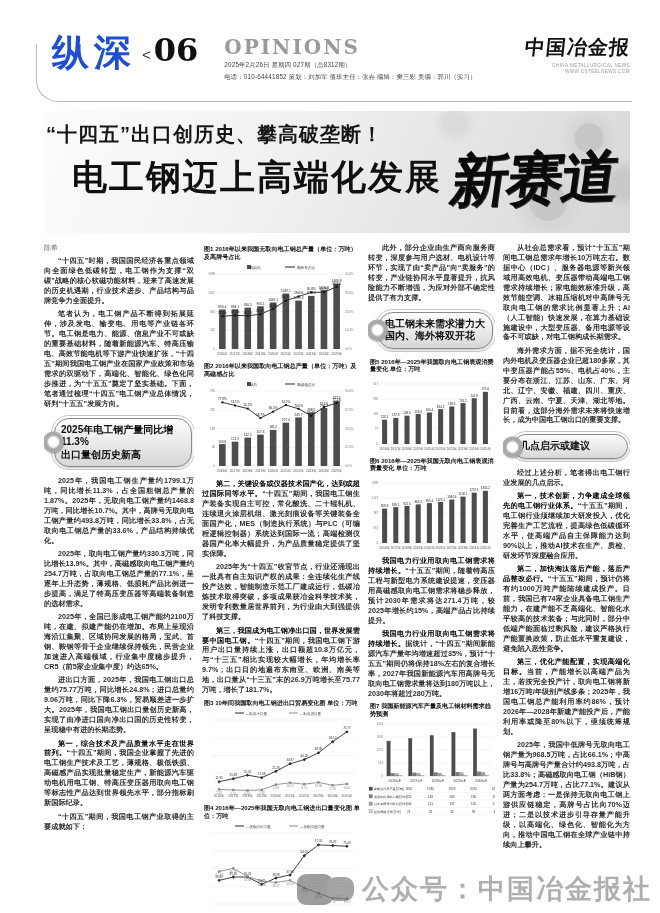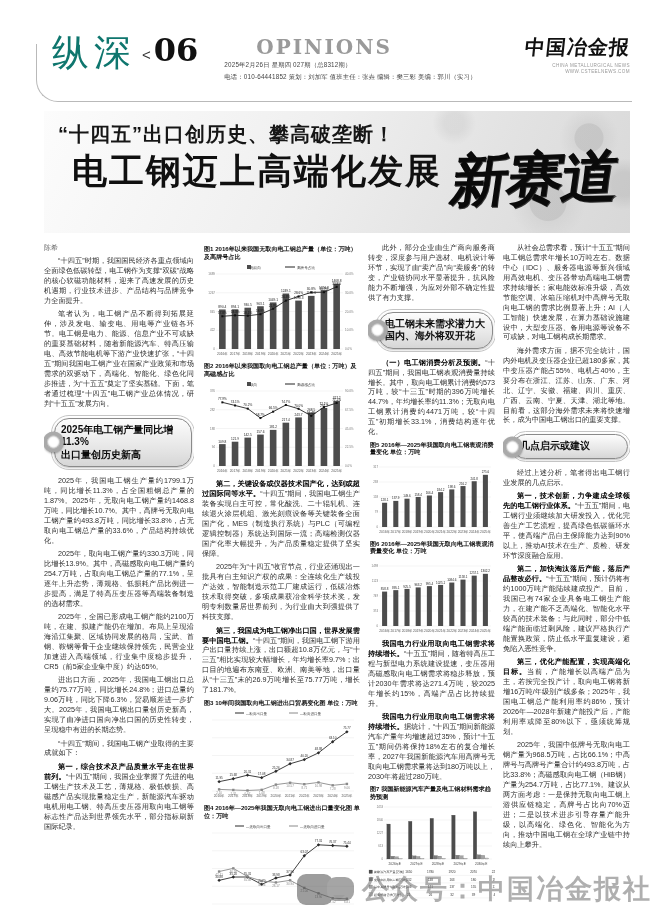--- a/index.html
+++ b/index.html
@@ -1,53 +1,53 @@
 <!DOCTYPE html>
 <html><head>
 <meta charset="utf-8">
 <style>
   html,body{margin:0;padding:0;}
   body{width:660px;height:913px;position:relative;background:#fff;overflow:hidden;
        font-family:"Liberation Sans","DejaVu Sans",sans-serif;color:#2b2b2b;}
   
   .header{position:absolute;top:34px;left:52px;right:30px;height:64px;display:flex;align-items:flex-start;}
-  .pagelabel{font-family:"DejaVu Serif",serif;font-size:37px;font-weight:400;letter-spacing:5px;color:#0f766e;line-height:1;}
+  .pagelabel{font-family:"DejaVu Serif",serif;font-size:37px;font-weight:700;letter-spacing:5px;color:#1d4ed8;line-height:1;}
   .pagenum-wrap{display:flex;align-items:flex-end;margin-left:6px;line-height:1;}
   .lt{font-size:15px;color:#333;margin-right:3px;margin-bottom:4px;}
   .pagenum{font-family:"DejaVu Serif",serif;font-size:32px;font-weight:900;color:#111;}
   .opinions-block{margin-left:26px;padding-top:2px;}
-  .opinions{font-family:"DejaVu Serif",serif;font-size:20px;font-weight:700;color:#9a9a9a;letter-spacing:2px;line-height:1.1;margin-left:32px;}
+  .opinions{font-family:"DejaVu Serif",serif;font-size:20px;font-weight:700;color:#9a9a9a;letter-spacing:2px;line-height:1.1;}
   .dateline,.staffline{font-size:6.3px;color:#444;margin-top:3px;letter-spacing:.2px;}
   .masthead{margin-left:auto;text-align:right;}
   .masthead-name{font-family:"DejaVu Serif",serif;font-size:20px;font-weight:900;color:#111;transform:skewX(-6deg);letter-spacing:1px;}
   .masthead-en{font-size:4.6px;color:#999;margin-top:2px;letter-spacing:.4px;}
   .masthead-web{font-size:4.6px;color:#999;margin-top:1px;letter-spacing:.4px;}
   
   .frame-line{position:absolute;left:36px;top:44px;right:28px;height:57px;
       border-left:1.5px solid #b9b9b9;border-bottom:1.5px solid #b9b9b9;border-bottom-left-radius:22px;}
   
   .banner{position:absolute;top:111px;left:44px;right:30px;height:122px;overflow:hidden;
     background:
       radial-gradient(circle at 93% 22%,rgba(0,0,0,.10) 14px,rgba(0,0,0,.04) 15px,transparent 30px),
       radial-gradient(circle at 86% 75%,rgba(0,0,0,.10) 18px,rgba(0,0,0,.04) 19px,transparent 38px),
       radial-gradient(circle at 99% 60%,rgba(0,0,0,.08) 12px,transparent 26px),
       radial-gradient(circle at 70% 10%,rgba(0,0,0,.05) 10px,transparent 22px),
       linear-gradient(115deg,#fcfcfc 0%,#efefef 45%,#e2e2e2 75%,#d8d8d8 100%);}
-  .kicker{font-size:20px;font-weight:900;color:#161616;margin:10px 0 0 14px;letter-spacing:1px;}
-  .mainline{display:flex;align-items:flex-start;margin:4px 0 0 28px;}
+  .kicker{font-size:20px;font-weight:900;color:#161616;margin:10px 0 0 2px;letter-spacing:1px;}
+  .mainline{display:flex;align-items:center;margin:4px 0 0 28px;}
   .main-title{font-size:35px;font-weight:900;color:#101010;letter-spacing:2px;line-height:1.1;}
   .callig{font-family:"DejaVu Serif",serif;font-size:57px;font-weight:900;color:#0a0a0a;
           transform:skewX(-10deg) rotate(-2deg);margin-left:10px;line-height:.9;letter-spacing:-2px;
           text-shadow:1px 1px 0 #333;}
   
   .columns{position:absolute;top:243px;left:44px;right:30px;bottom:6px;display:grid;
            grid-template-columns:150px 158px 127px 127px;column-gap:8px;}
   .column{overflow:hidden;position:relative;}
   .byline{font-size:7px;color:#666;margin:0 0 3px 0;}
-  .para{font-size:7.2px;line-height:1.38;text-align:justify;margin:0 0 3.5px 0;text-indent:14px;color:#2d2d2d;}
+  .para{font-size:7.2px;line-height:1.38;text-align:justify;margin:0 0 3.5px 0;text-indent:14px;color:#2d2d2d;font-weight:bold;}
   .para b{color:#000;}
   .pill{position:relative;margin:9px 2px 9px 10px;padding:5px 6px;border-radius:15px;text-align:left;
         border:1px solid #8a8a8a;outline:1px solid #c4c4c4;outline-offset:2.5px;
         background:linear-gradient(180deg,#fdfdfd,#e3e3e3 70%,#d6d6d6);
         box-shadow:0 1px 2px rgba(0,0,0,.25);}
   .pill .l1,.pill .l2{font-size:10px;font-weight:900;color:#0c0c0c;line-height:1.25;}
   .pill::before{content:"";position:absolute;left:-12px;top:50%;transform:translateY(-50%);
         width:13px;height:13px;border-radius:50%;background:#fff;border:4.5px solid #a9a9a9;
         box-shadow:inset 0 0 2px #555,0 1px 2px rgba(0,0,0,.3);}
   .figure{margin:2px 0 5px 0;}
@@ -96,22 +96,22 @@
       <p class="para">“十四五”时期，我国国民经济各重点领域向全面绿色低碳转型，电工钢作为支撑“双碳”战略的核心软磁功能材料，迎来了高速发展的历史机遇期，行业技术进步、产品结构与品牌竞争力全面提升。</p>
       <p class="para">笔者认为，电工钢产品不断得到拓展延伸，涉及发电、输变电、用电等产业链各环节。电工钢是电力、能源、信息产业不可或缺的重要基础材料，随着新能源汽车、特高压输电、高效节能电机等下游产业快速扩张，“十四五”期间我国电工钢产业在国家产业政策和市场需求的双驱动下，高端化、智能化、绿色化同步推进，为“十五五”奠定了坚实基础。下面，笔者通过梳理“十四五”电工钢产业总体情况，研判“十五五”发展方向。</p>
       <div class="pill">
         <div class="l1">2025年电工钢产量同比增11.3%</div>
         <div class="l2">出口量创历史新高</div>
       </div>
       <p class="para">2025年，我国电工钢生产量约1799.1万吨，同比增长11.3%，占全国粗钢总产量的1.87%。2025年，无取向电工钢产量约1468.8万吨，同比增长10.7%。其中，高牌号无取向电工钢产量约493.8万吨，同比增长33.8%，占无取向电工钢总产量的33.6%，产品结构持续优化。</p>
       <p class="para">2025年，取向电工钢产量约330.3万吨，同比增长13.9%。其中，高磁感取向电工钢产量约254.7万吨，占取向电工钢总产量的77.1%，呈逐年上升态势，薄规格、低损耗产品比例进一步提高，满足了特高压变压器等高端装备制造的选材需求。</p>
       <p class="para">2025年，全国已形成电工钢产能约2100万吨，在建、拟建产能仍在增加。布局上呈现沿海沿江集聚、区域协同发展的格局，宝武、首钢、鞍钢等骨干企业继续保持领先，民营企业加速进入高端领域，行业集中度稳步提升，CR5（前5家企业集中度）约达65%。</p>
       <p class="para">进出口方面，2025年，我国电工钢出口总量约75.77万吨，同比增长24.8%；进口总量约9.06万吨，同比下降6.3%，贸易顺差进一步扩大。2025年，我国电工钢出口量创历史新高，实现了由净进口国向净出口国的历史性转变，呈现稳中有进的长期态势。</p>
+      <p class="para"><b>第一，综合技术及产品质量水平走在世界前列。</b>“十四五”期间，我国企业掌握了先进的电工钢生产技术及工艺，薄规格、极低铁损、高磁感产品实现批量稳定生产，新能源汽车驱动电机用电工钢、特高压变压器用取向电工钢等标志性产品达到世界领先水平，部分指标刷新国际纪录。</p>
       <p class="para">“十四五”期间，我国电工钢产业取得的主要成就如下：</p>
-      <p class="para"><b>第一，综合技术及产品质量水平走在世界前列。</b>“十四五”期间，我国企业掌握了先进的电工钢生产技术及工艺，薄规格、极低铁损、高磁感产品实现批量稳定生产，新能源汽车驱动电机用电工钢、特高压变压器用取向电工钢等标志性产品达到世界领先水平，部分指标刷新国际纪录。</p>
     </div>
   <div class="column">
       <div class="figure">
         <div class="figcap">图1 2016年以来我国无取向电工钢总产量（单位：万吨）及高牌号占比</div>
         <div class="chartbox">
           <svg width="158" height="96" viewBox="0 0 158 96">
             <line x1="14" y1="13" x2="141" y2="13" stroke="#e2e2e2" stroke-width="0.4"></line>
             <line x1="14" y1="31.75" x2="141" y2="31.75" stroke="#e2e2e2" stroke-width="0.4"></line>
             <line x1="14" y1="50.5" x2="141" y2="50.5" stroke="#e2e2e2" stroke-width="0.4"></line>
             <line x1="14" y1="69.25" x2="141" y2="69.25" stroke="#e2e2e2" stroke-width="0.4"></line>
@@ -400,21 +400,20 @@
           </svg>
         </div>
       </div>
     </div>
   <div class="column">
       <p class="para">此外，部分企业由生产商向服务商转变，深度参与用户选材、电机设计等环节，实现了由“卖产品”向“卖服务”的转变，产业链协同水平显著提升，抗风险能力不断增强，为应对外部不确定性提供了有力支撑。</p>
       <div class="pill">
         <div class="l1">电工钢未来需求潜力大</div>
         <div class="l2">国内、海外将双开花</div>
       </div>
-      <p class="para"><b>（一）电工钢消费分析及预测。</b>“十四五”期间，我国电工钢表观消费量持续增长。其中，取向电工钢累计消费约573万吨，较“十三五”时期的396万吨增长44.7%，年均增长率约11.3%；无取向电工钢累计消费约4471万吨，较“十四五”初期增长33.1%，消费结构逐年优化。</p>
       <div class="figure">
         <div class="figcap">图5 2016年—2025年我国取向电工钢表观消费量变化 单位：万吨</div>
         <div class="chartbox">
           <svg width="127" height="78" viewBox="0 0 127 78">
             <line x1="11" y1="10" x2="123" y2="10" stroke="#e2e2e2" stroke-width="0.4"></line>
             <line x1="11" y1="25" x2="123" y2="25" stroke="#e2e2e2" stroke-width="0.4"></line>
             <line x1="11" y1="40" x2="123" y2="40" stroke="#e2e2e2" stroke-width="0.4"></line>
             <line x1="11" y1="55" x2="123" y2="55" stroke="#e2e2e2" stroke-width="0.4"></line>
             <line x1="11" y1="70" x2="123" y2="70" stroke="#e2e2e2" stroke-width="0.4"></line>
             <text x="10" y="71.2" font-size="2.9" fill="#777" text-anchor="end" font-family="Liberation Sans,sans-serif">0</text>

